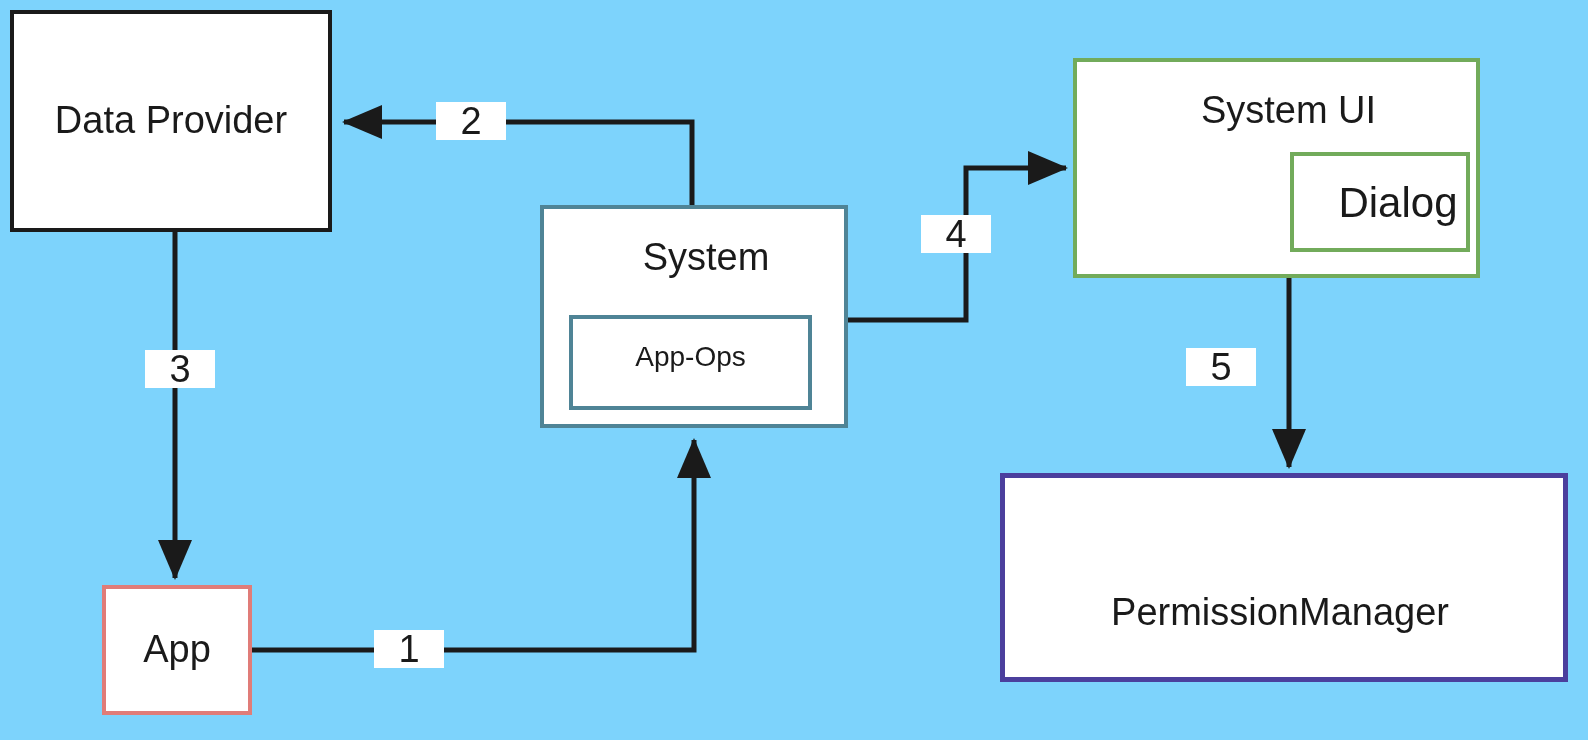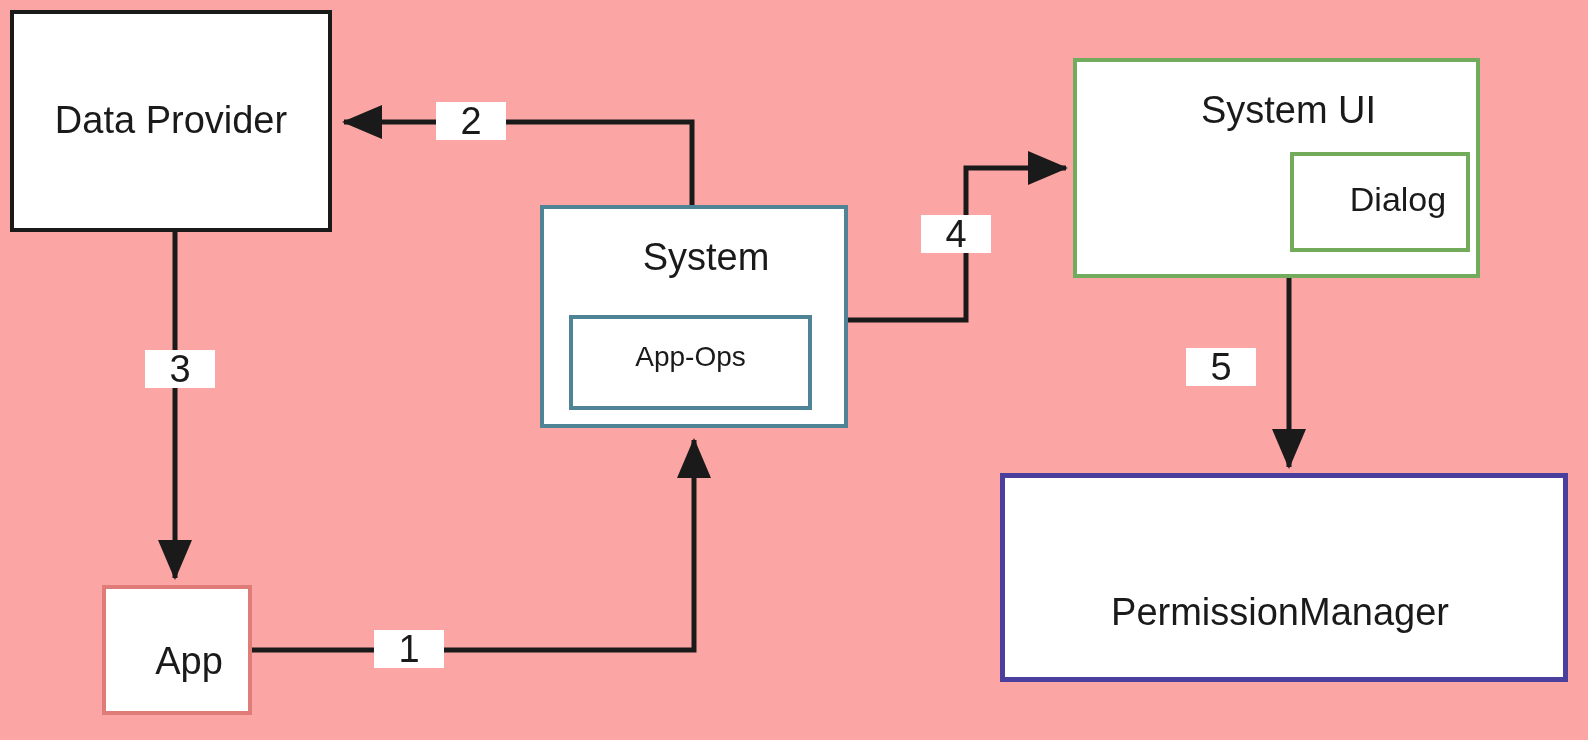--- a/index.html
+++ b/index.html
@@ -7,21 +7,21 @@
     padding: 0;
     background: #ffffff;
   }
   body {
     font-family: "Liberation Sans", sans-serif;
   }
   #canvas {
     position: relative;
     width: 1588px;
     height: 740px;
-    background: #fca5a5;
+    background: #7dd3fc;
     overflow: hidden;
   }
   .node {
     position: absolute;
     box-sizing: border-box;
     background: #ffffff;
   }
   .node-label {
     position: absolute;
     color: #1a1a1a;
@@ -68,25 +68,25 @@
   <div id="node-layer">
       <div class="node" style="left: 10px; top: 10px; width: 322px; height: 222px; border: 4px solid rgb(26, 26, 26);"></div>
       <div class="node-label" style="font-size: 38px; left: 10px; width: 322px; text-align: center; top: 101px;">Data Provider</div>
       <div class="node" style="left: 540px; top: 205px; width: 308px; height: 223px; border: 4px solid rgb(79, 132, 150);"></div>
       <div class="node-label" style="font-size: 38px; left: 552px; width: 308px; text-align: center; top: 238px;">System</div>
       <div class="node" style="left: 569px; top: 315px; width: 243px; height: 95px; border: 4px solid rgb(79, 132, 150);"></div>
       <div class="node-label" style="font-size: 28px; left: 569px; width: 243px; text-align: center; top: 342.5px;">App-Ops</div>
       <div class="node" style="left: 1073px; top: 58px; width: 407px; height: 220px; border: 4px solid rgb(114, 171, 91);"></div>
       <div class="node-label" style="font-size: 38px; left: 1073px; width: 431px; text-align: center; top: 91px;">System UI</div>
       <div class="node" style="left: 1290px; top: 152px; width: 180px; height: 100px; border: 4px solid rgb(114, 171, 91);"></div>
-      <div class="node-label" style="font-size: 34px; left: 1290px; width: 216px; text-align: center; top: 182px;">Dialog</div>
+      <div class="node-label" style="font-size: 42px; left: 1290px; width: 216px; text-align: center; top: 182px;">Dialog</div>
       <div class="node" style="left: 1000px; top: 473px; width: 568px; height: 209px; border: 5px solid rgb(75, 63, 157);"></div>
       <div class="node-label" style="font-size: 38px; left: 996px; width: 568px; text-align: center; top: 557.5px; margin-top: 35px;">PermissionManager</div>
       <div class="node" style="left: 102px; top: 585px; width: 150px; height: 130px; border: 4px solid rgb(224, 124, 120);"></div>
-      <div class="node-label" style="font-size: 38px; left: 114px; width: 150px; text-align: center; top: 630px; margin-top: 12px;">App</div>
+      <div class="node-label" style="font-size: 38px; left: 102px; width: 150px; text-align: center; top: 630px;">App</div>
     </div>
   <div id="edge-label-layer">
       <div class="edge-label" style="font-size: 38px; left: 374px; top: 630px; width: 60px; text-align: center;">1</div>
       <div class="edge-label" style="font-size: 38px; left: 436px; top: 102px; width: 60px; text-align: center;">2</div>
       <div class="edge-label" style="font-size: 38px; left: 145px; top: 350px; width: 60px; text-align: center;">3</div>
       <div class="edge-label" style="font-size: 38px; left: 921px; top: 215px; width: 60px; text-align: center;">4</div>
       <div class="edge-label" style="font-size: 38px; left: 1186px; top: 348px; width: 60px; text-align: center;">5</div>
     </div>
 
 </div>

